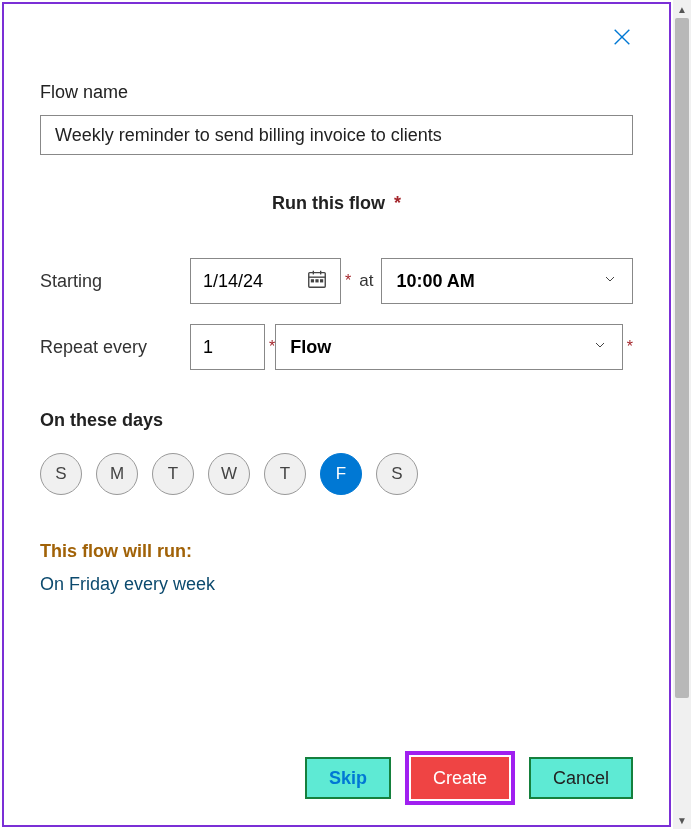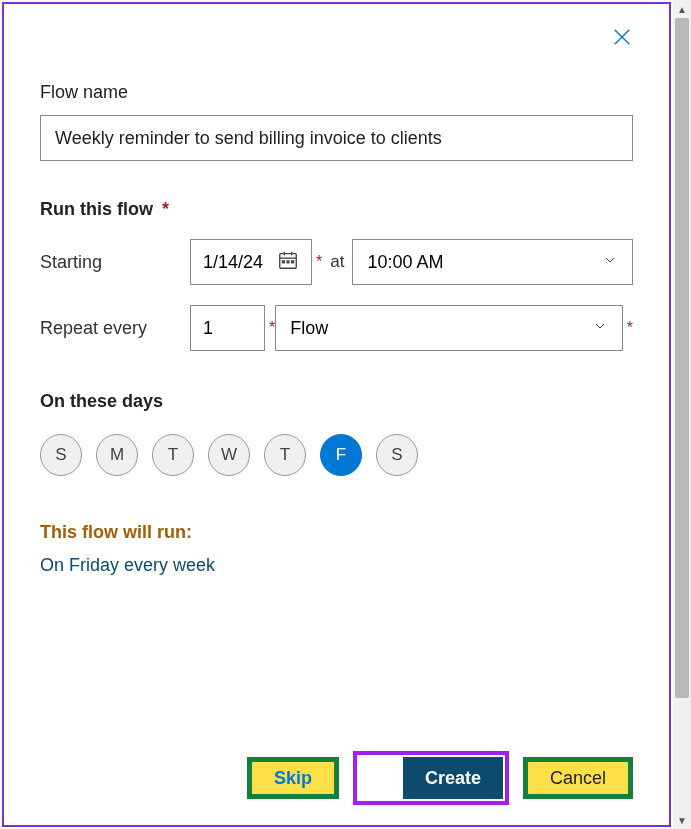--- a/index.html
+++ b/index.html
@@ -51,60 +51,61 @@
       flex-direction: column;
     }
     .close-row { display: flex; justify-content: flex-end; margin-bottom: 30px; }
     .close-icon { color: #0078d4; cursor: pointer; }
     .close-icon svg { width: 22px; height: 22px; stroke: #0078d4; stroke-width: 1.5; }
     .label { font-size: 18px; color: #222; margin-bottom: 12px; }
     .label.bold { font-weight: 600; }
     .required { color: #a4262c; margin-left: 4px; }
     .text-input {
       width: 100%;
-      height: 46px;
+      height: 40px;
       border: 1px solid #888;
       font-size: 18px;
       padding: 0 14px;
       color: #222;
       margin-bottom: 38px;
       font-family: inherit;
     }
     .row {
       display: flex;
       align-items: center;
       gap: 0;
       margin-bottom: 20px;
     }
     .sublabel {
       font-size: 18px;
       color: #333;
       width: 150px;
     }
     .date-field {
-      width: 122px;
+      width: 151px;
       height: 46px;
       border: 1px solid #888;
       display: flex;
       align-items: center;
       justify-content: space-between;
       padding: 0 12px;
       font-size: 18px;
     }
     .cal-icon svg { width: 22px; height: 22px; }
     .at-text { font-size: 17px; color: #333; margin: 0 8px; }
     .select-field {
       height: 46px;
       border: 1px solid #888;
       display: flex;
       align-items: center;
       justify-content: space-between;
       padding: 0 14px;
       font-size: 18px;
       flex: 1;
+      font-weight: bold;
     }
     .chev svg { width: 16px; height: 16px; stroke: #444; stroke-width: 1.5; fill: none; }
     .num-input {
       width: 75px;
       height: 46px;
       border: 1px solid #888;
       font-size: 18px;
       padding: 0 12px;
       font-family: inherit;
     }
@@ -133,39 +134,38 @@
     .footer {
       display: flex;
       justify-content: flex-end;
       gap: 14px;
       align-items: center;
     }
     .btn {
       height: 42px;
       padding: 0 22px;
       font-size: 18px;
-      border: 5px solid #15803d;
-      background: #fde047;
+      border: 2px solid #15803d;
+      background: #5eead4;
       cursor: pointer;
       font-family: inherit;
     }
     .btn.skip { color: #0078d4; font-weight: 600; }
     .btn.cancel { color: #222; }
     .btn.create {
-      background: #0c4a6e;
+      background: #ef4444;
       color: #fff;
-      font-weight: 700;
+      font-weight: 400;
       border: none;
-      margin-left: 44px;
     }
     .create-wrap {
       border: 4px solid #a020f0;
       padding: 2px;
     }
-    .section-gap { margin-bottom: 19px; }
+    .section-gap { margin-bottom: 44px; text-align: center; }
   </style>
 </head>
 <body>
 
 <div class="scrollbar">
   <div class="scroll-arrow">▲</div>
   <div class="scroll-track">
     <div class="scroll-thumb"></div>
   </div>
   <div class="scroll-arrow">▼</div>

